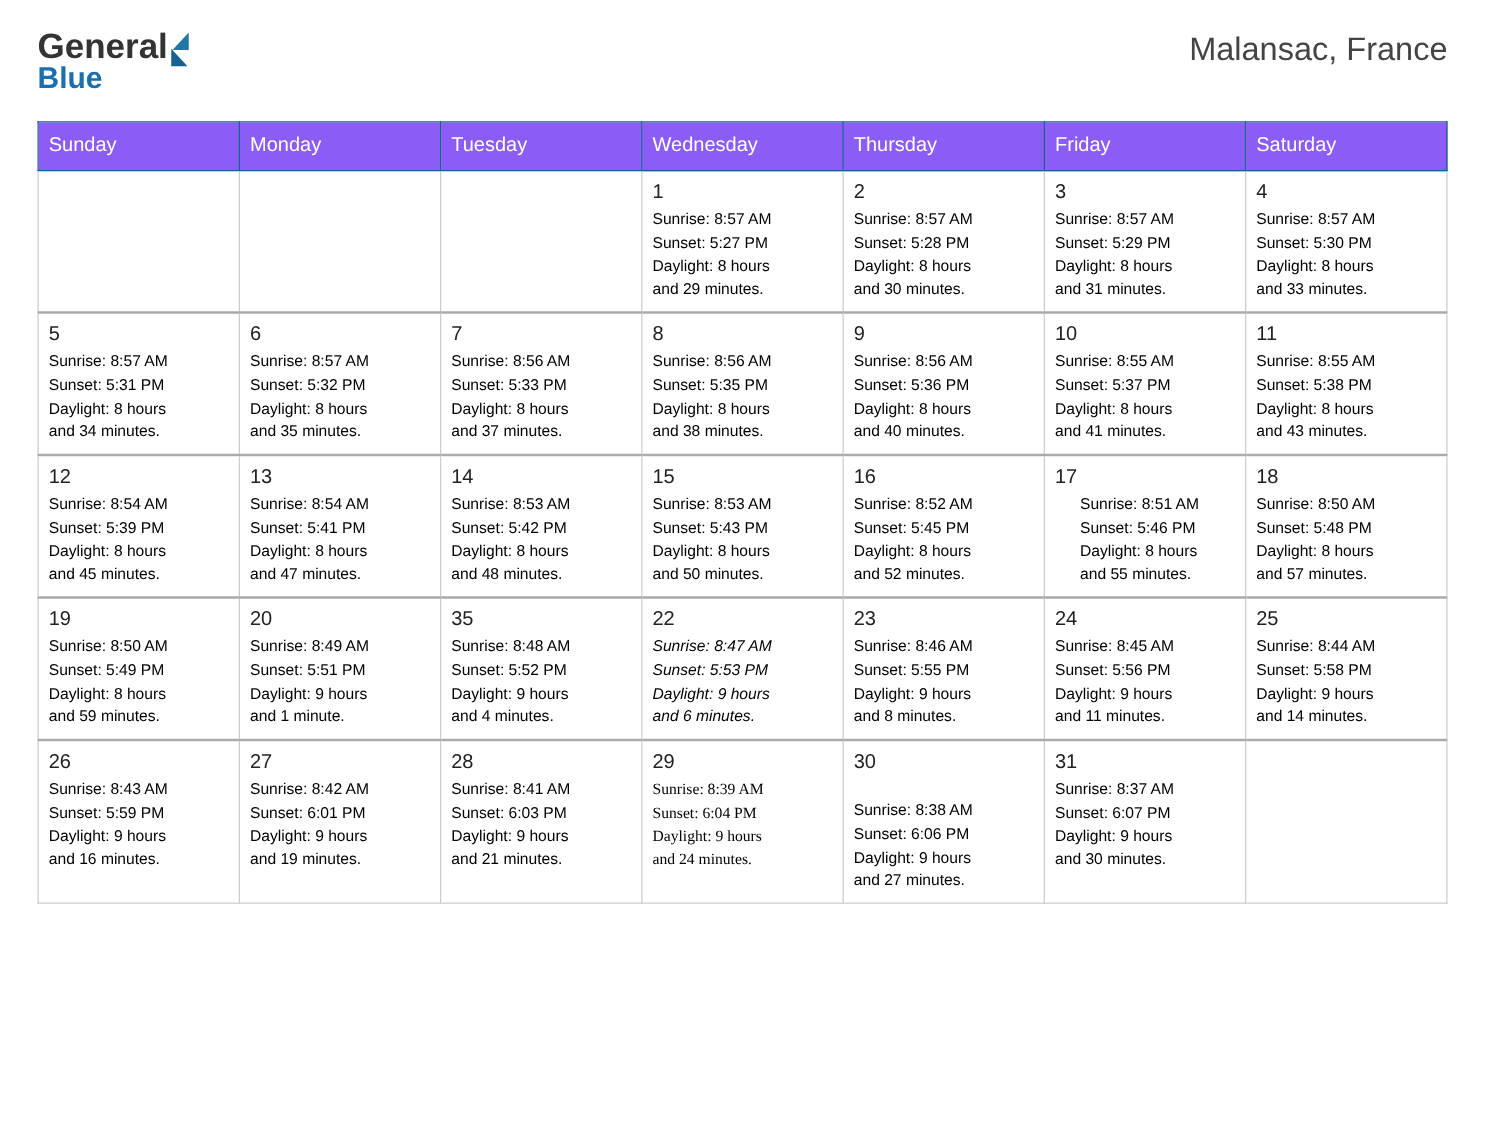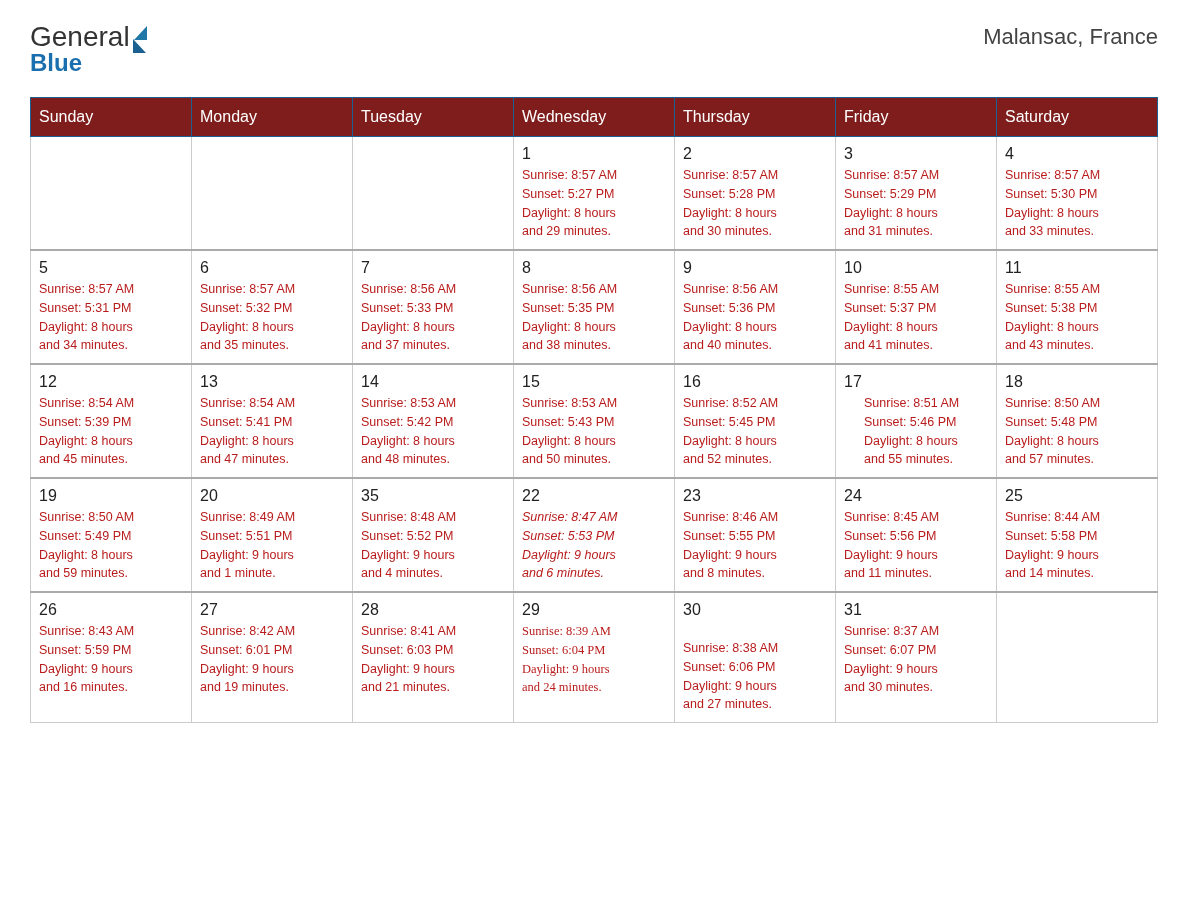--- a/index.html
+++ b/index.html
@@ -16,21 +16,21 @@
       align-items: flex-start;
       margin-bottom: 20px;
     }
     .logo {
       display: flex;
       align-items: center;
       gap: 0;
     }
     .logo-text-general {
       font-size: 28px;
-      font-weight: normal;
+      font-weight: bold;
       color: #333;
     }
     .logo-text-blue {
       font-size: 24px;
       font-weight: bold;
       color: #1a6faf;
       display: block;
       margin-top: -4px;
     }
     .logo-wrapper {
@@ -44,31 +44,31 @@
     .title-section {
       text-align: right;
     }
     .calendar-title {
       font-size: 52px;
       font-weight: normal;
       color: #222;
       line-height: 1.1;
     }
     .calendar-subtitle {
-      font-size: 22px;
+      font-size: 26px;
       color: #444;
       margin-top: 4px;
     }
     .calendar-table {
       width: 100%;
       border-collapse: collapse;
       border: 1px solid #999;
     }
     .calendar-table th {
-      background-color: #7f1d1d;
+      background-color: #8b5cf6;
       color: #fff;
       font-size: 16px;
       font-weight: normal;
       padding: 10px 8px;
       text-align: left;
       border: 1px solid #1a6090;
     }
     .calendar-table td {
       vertical-align: top;
       padding: 8px 8px;
@@ -80,21 +80,21 @@
     }
     .day-number {
       font-size: 16px;
       font-weight: normal;
       color: #222;
       display: block;
       margin-bottom: 3px;
     }
     .day-info {
       font-size: 12.5px;
-      color: #b91c1c;
+      color: #000000;
       line-height: 1.5;
     }
     .empty-cell {
       background: #fff;
     }
     tr:not(:first-child) td {
       border-top: 2px solid #aaa;
     }
   </style>
 </head>

